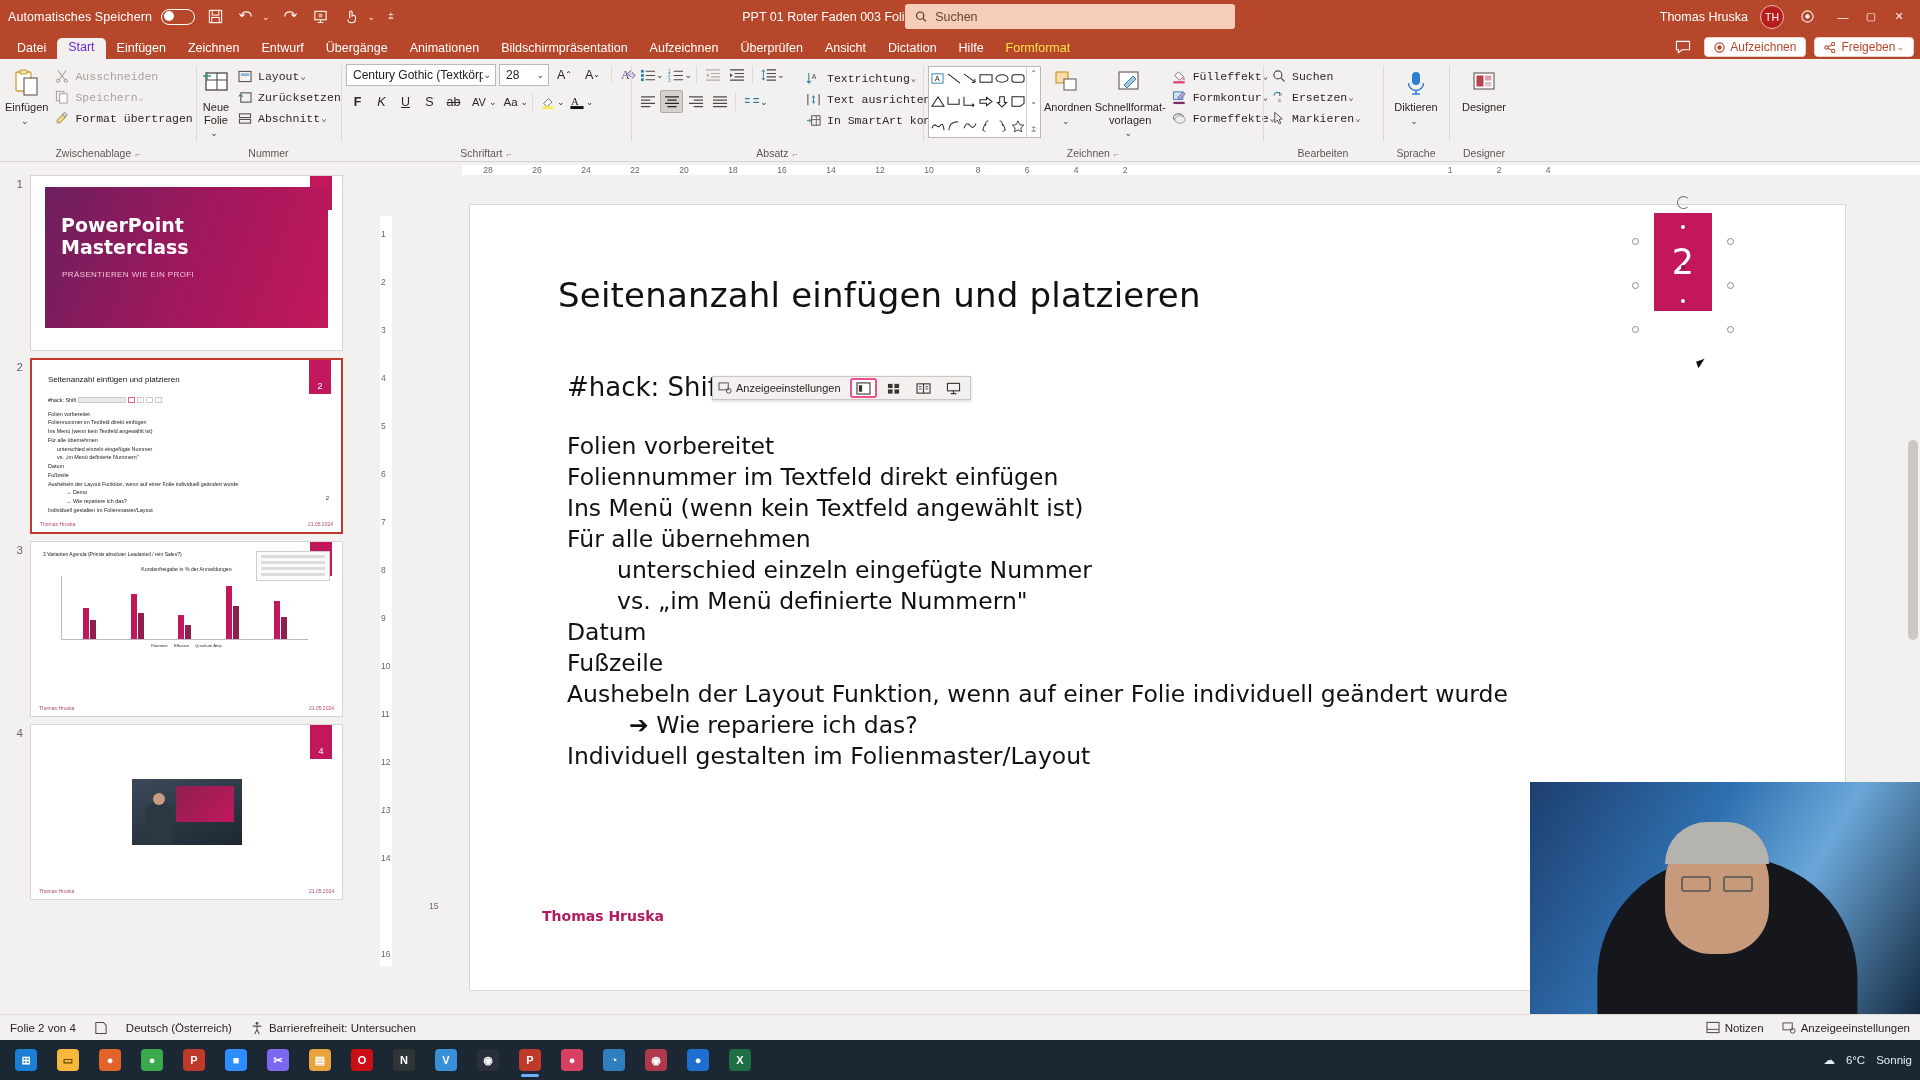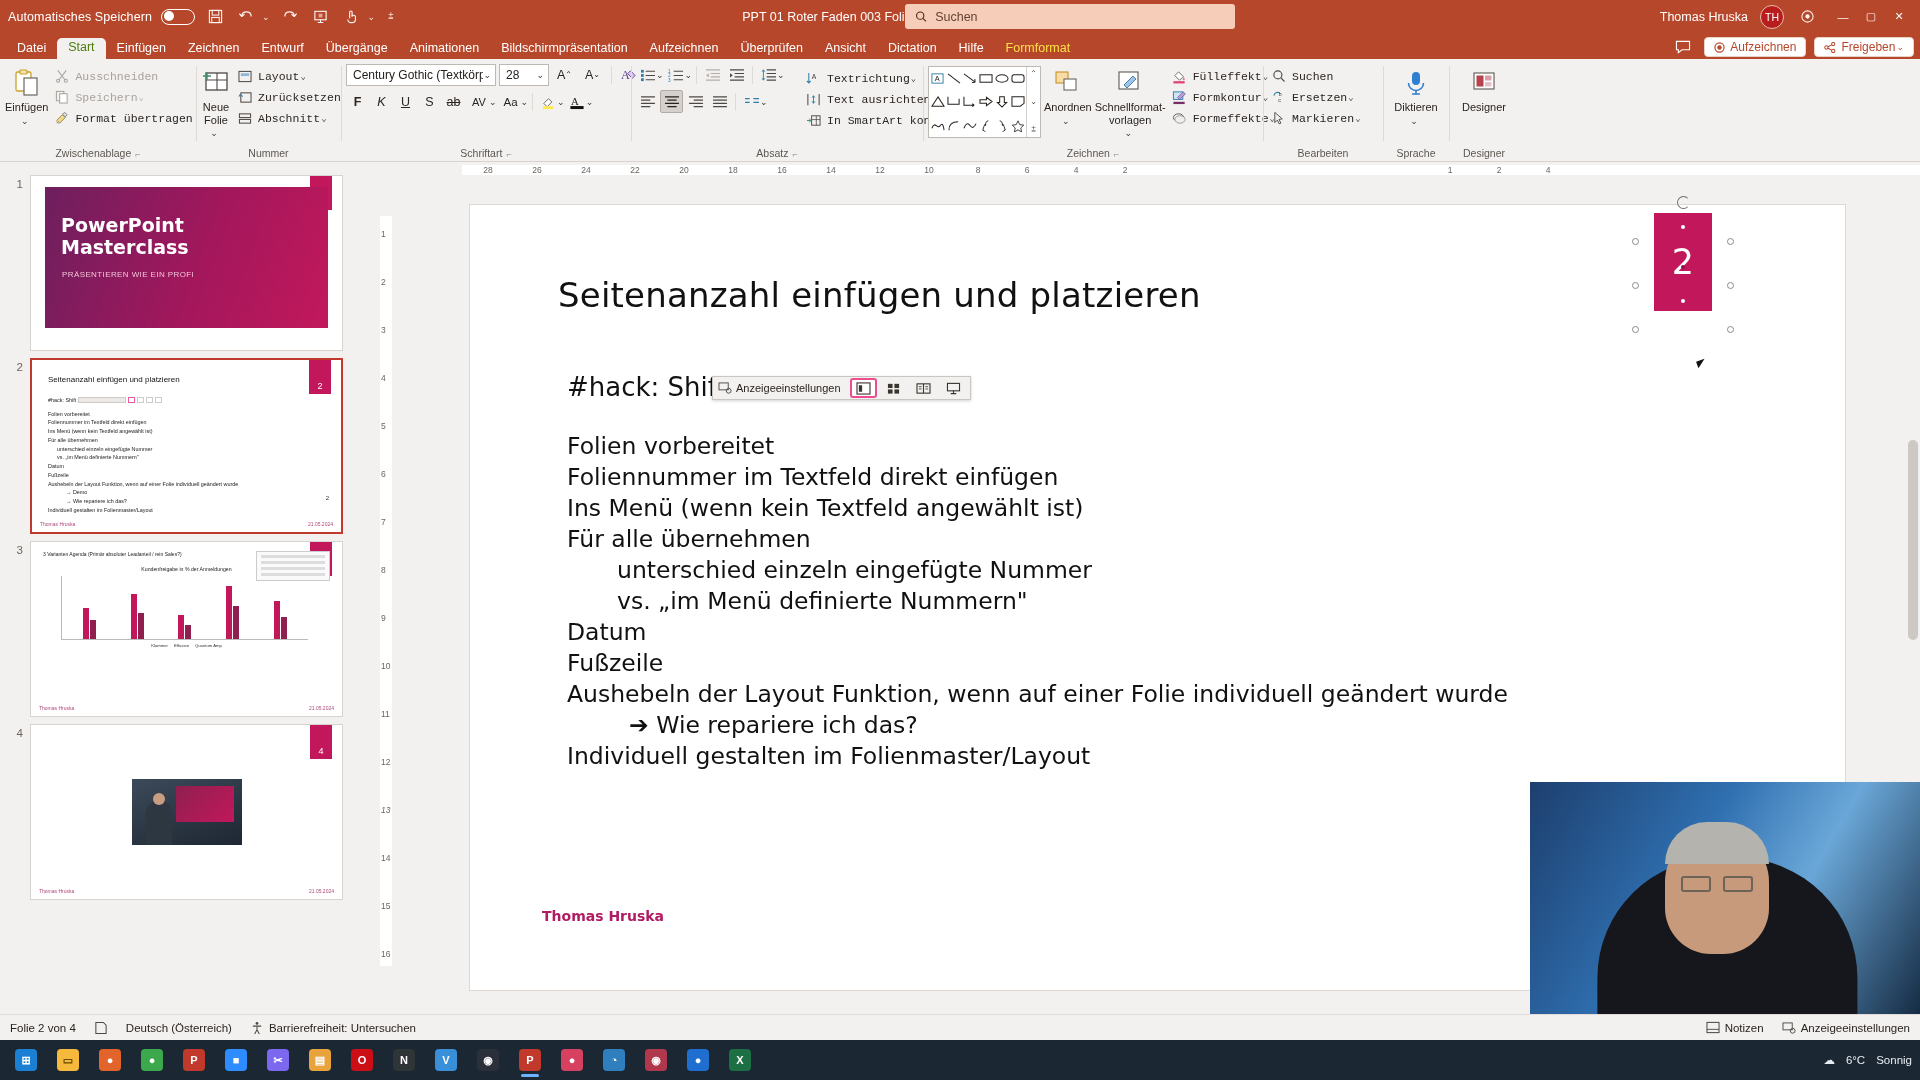--- a/index.html
+++ b/index.html
@@ -52,21 +52,21 @@
   .win-btn{width:26px;height:22px;display:flex;align-items:center;justify-content:center;font-size:11px;opacity:.95;}
 
   
   .tabstrip {
     height:26px; background:#b7472a; display:flex; align-items:flex-end; padding-left:6px;
     position:relative;
   }
   .tab {
     color:#fff; font-size:12.5px; padding:3px 11px 5px; white-space:nowrap; line-height:1;
   }
-  .tab.active { background:#f3f1ef; color:#4d7c0f; border-radius:5px 5px 0 0; padding-bottom:6px;}
+  .tab.active { background:#f3f1ef; color:#6d28d9; border-radius:5px 5px 0 0; padding-bottom:6px;}
   .tab.ctx { color:#fde047; }
   .tabstrip-right{position:absolute;right:6px;bottom:2px;display:flex;align-items:center;gap:8px;}
   .ts-btn{display:flex;align-items:center;gap:5px;background:#fff;color:#b7472a;border-radius:4px;
     padding:2px 9px;font-size:12px;border:1px solid #e9d2c8;}
   .ts-icon-btn{width:26px;height:19px;display:flex;align-items:center;justify-content:center;color:#fff;}
 
   
   .ribbon {
     height:103px; background:#f3f1ef; border-bottom:1px solid #d8d3cf;
     display:flex; align-items:stretch; position:relative;
@@ -1022,21 +1022,21 @@
         <span class="tick" style="top:248px;">5</span>
         <span class="tick" style="top:296px;">6</span>
         <span class="tick" style="top:344px;">7</span>
         <span class="tick" style="top:392px;">8</span>
         <span class="tick" style="top:440px;">9</span>
         <span class="tick" style="top:488px;">10</span>
         <span class="tick" style="top:536px;">11</span>
         <span class="tick" style="top:584px;">12</span>
         <span class="tick" style="top:632px;font-style:italic;">13</span>
         <span class="tick" style="top:680px;">14</span>
-        <span class="tick" style="top:728px;">15</span>
+        <span class="tick" style="top:728px;padding-left:48px;">15</span>
         <span class="tick" style="top:776px;">16</span>
       </div>
     </div>
 
     <div class="vscroll">
       <div class="thumbr"></div>
     </div>
   </div>
 
   <div class="slide">

